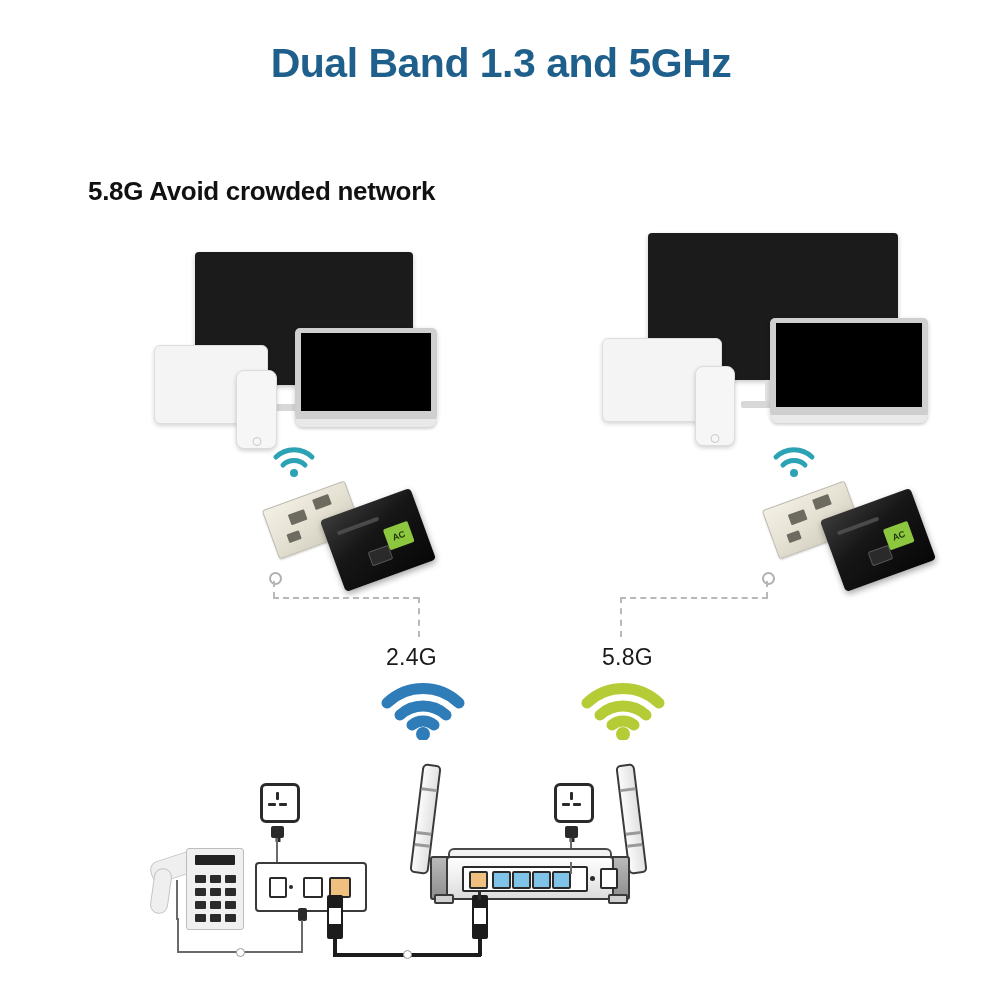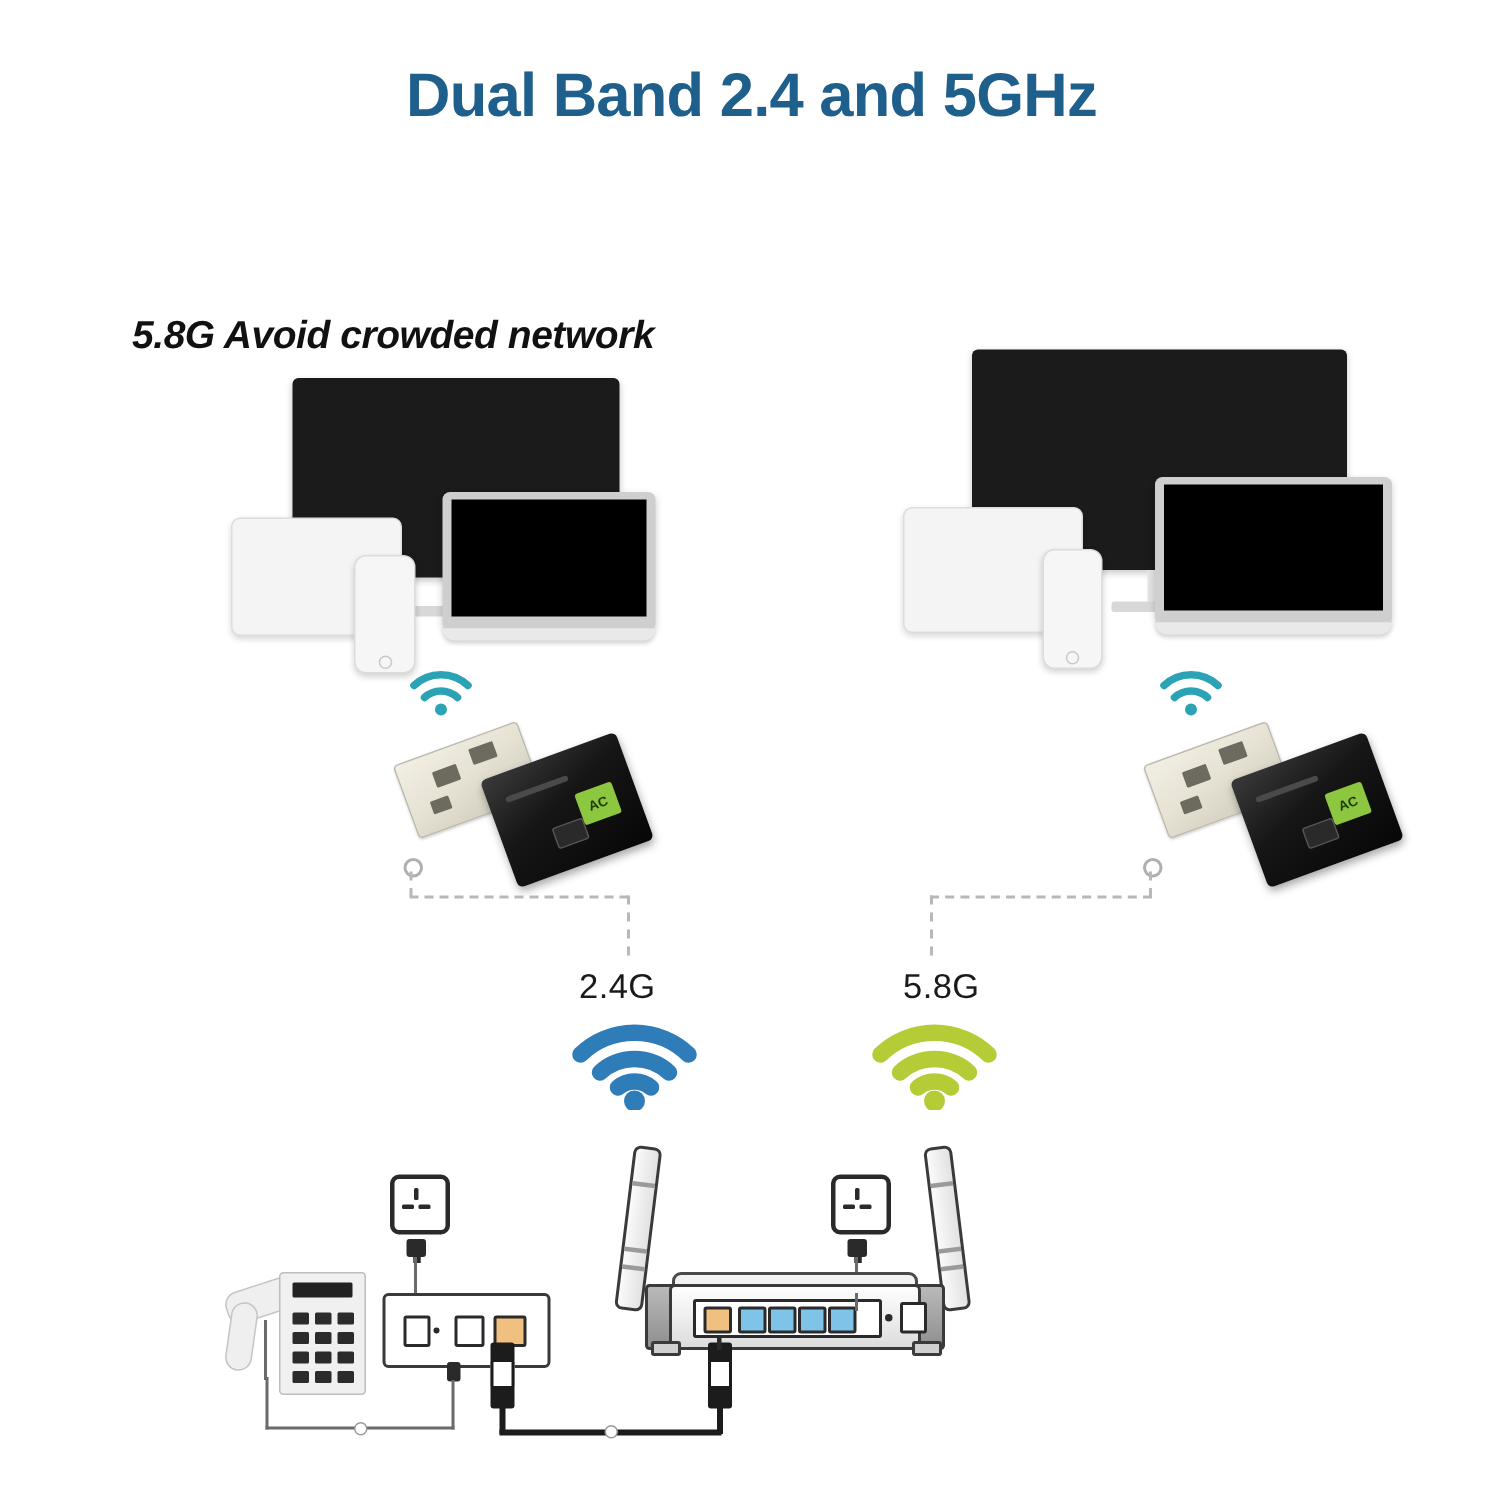--- a/index.html
+++ b/index.html
@@ -8,21 +8,21 @@
 
   .title{
     position:absolute;left:0;top:40px;width:1002px;text-align:center;
     font-size:41px;font-weight:bold;color:#1f5f8b;letter-spacing:-0.5px;
   }
   .sub{
     position:absolute;left:88px;font-size:26px;font-weight:bold;color:#111;
     letter-spacing:-0.3px;white-space:nowrap;
   }
   .sub.l1{top:152px;}
-  .sub.l2{top:208px;font-style:italic;}
+  .sub.l2{top:176px;}
 
   
   .cluster{position:absolute;}
   .mon{position:absolute;background:#1b1b1b;border-radius:4px;padding:5px 5px 6px 5px;
        box-shadow:0 2px 5px rgba(0,0,0,.22);}
   .mon .scr{width:100%;height:100%;overflow:hidden;border-radius:2px;display:block;}
   .mon .stand{position:absolute;left:50%;transform:translateX(-50%);background:#e3e3e3;}
   .mon .base{position:absolute;left:50%;transform:translateX(-50%);background:#d8d8d8;border-radius:2px;}
 
   .tab{position:absolute;background:#f4f4f4;border:1px solid #ddd;border-radius:6px;padding:4px 9px;
@@ -149,21 +149,21 @@
 
   .conn{position:absolute;background:#1c1c1c;border-radius:2px;}
   .conn .wht{position:absolute;left:0;right:0;background:#fff;border-left:2px solid #1c1c1c;border-right:2px solid #1c1c1c;}
   .cable-j{position:absolute;width:7px;height:7px;border:1px solid #9a9a9a;border-radius:50%;background:#fff;}
 </style>
 </head>
 <body>
 
 <div id="stage">
 
-  <div class="title">Dual Band 2.4 and 5GHz</div>
+  <div class="title">Dual Band 1.3 and 5GHz</div>
   <div class="sub l2">5.8G Avoid crowded network</div>
 
   <div class="cluster" style="left:140px;top:232px;width:320px;height:200px;">
 
     <div class="mon" style="left:55px;top:20px;width:208px;height:122px;">
       <span class="scr"><span class="img-crowd"></span></span>
       <span class="stand" style="top:133px;width:16px;height:22px;"></span>
       <span class="base" style="top:152px;width:62px;height:7px;"></span>
     </div>
 

